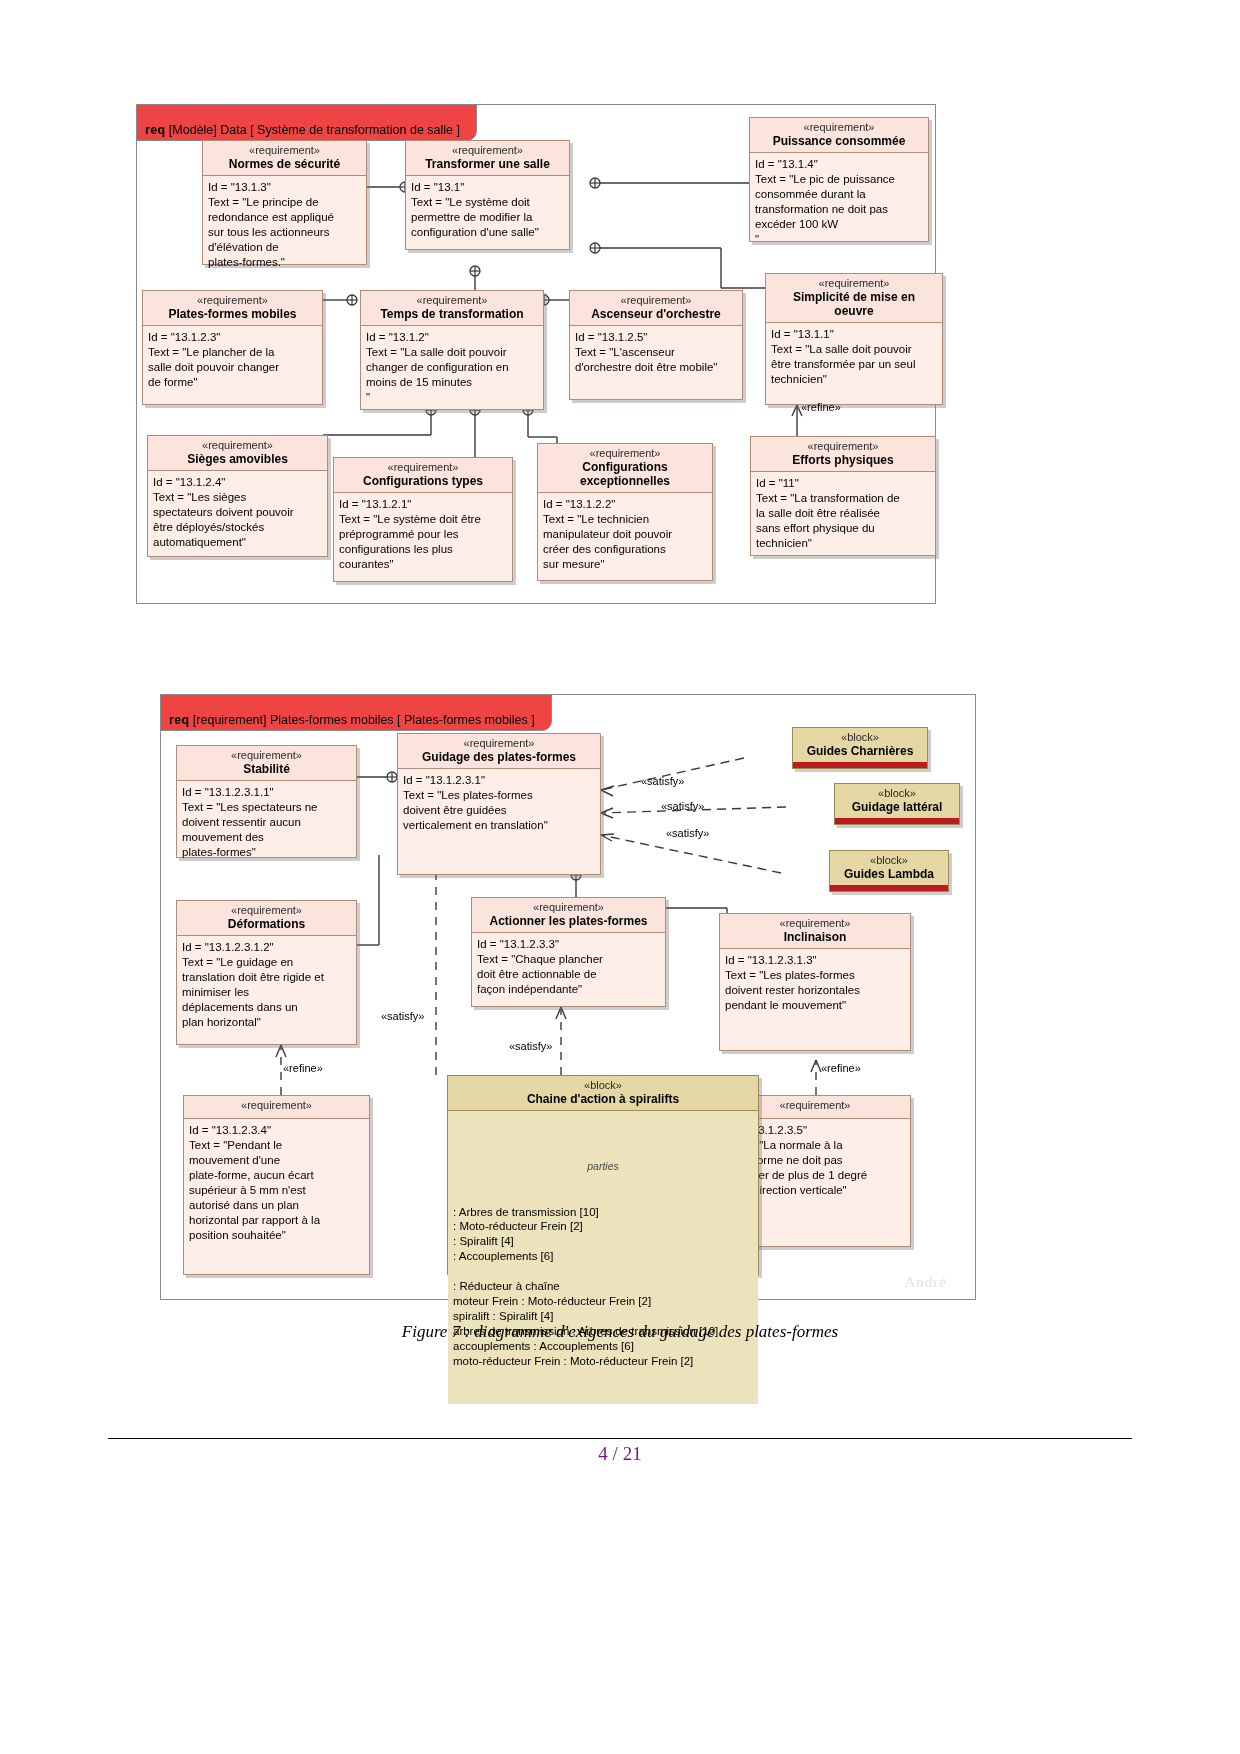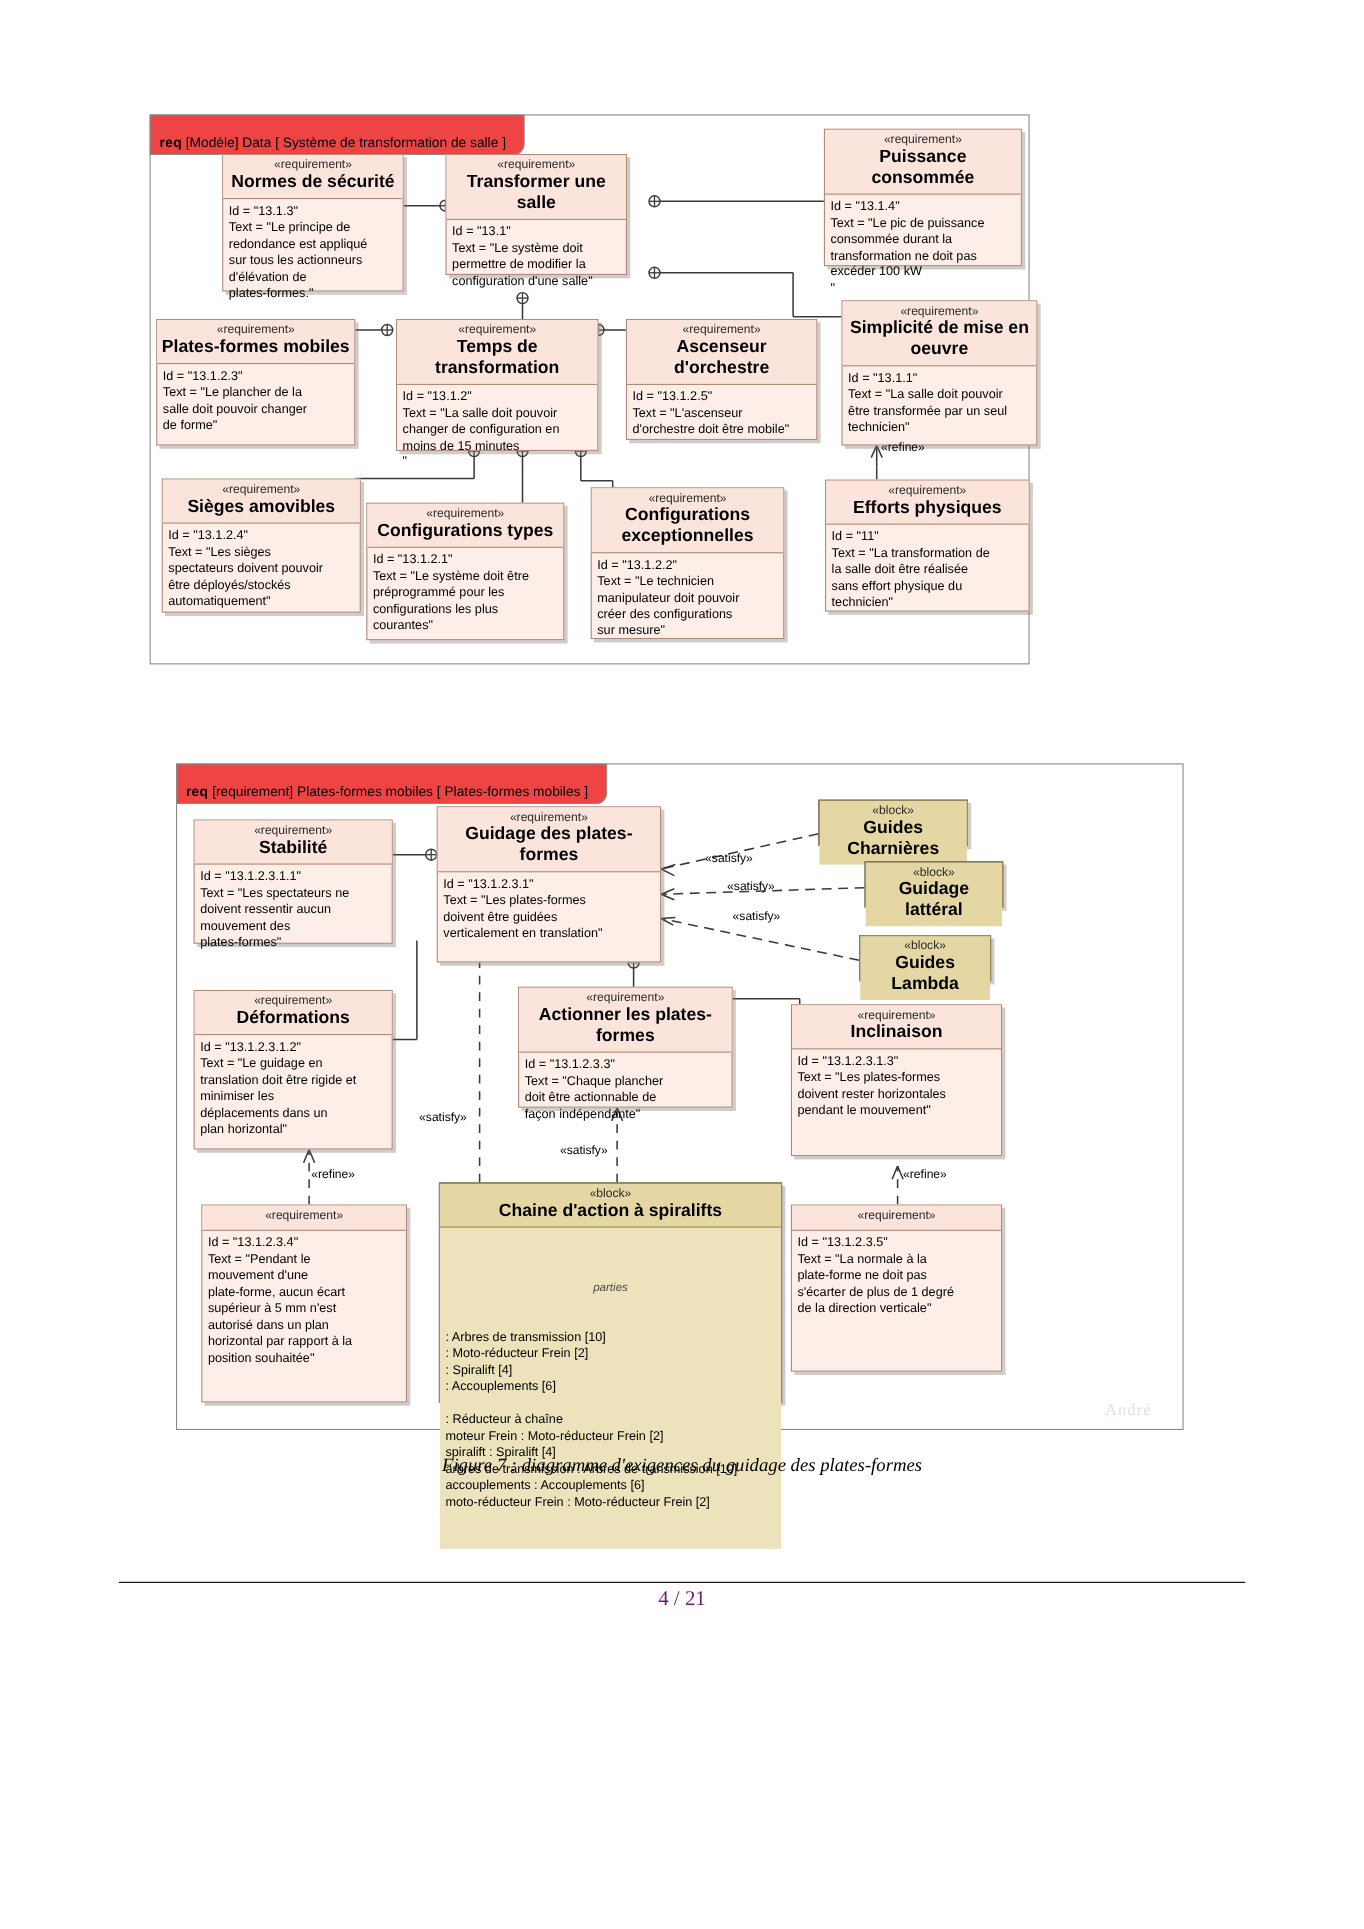--- a/index.html
+++ b/index.html
@@ -41,31 +41,31 @@
     box-shadow:3px 3px 0 rgba(120,110,105,0.35);
   }
   .node .hd {
     border-bottom:1px solid #b08b7a;
     padding:3px 4px 4px 4px;
     text-align:center;
     line-height:1.18;
     background:#fbe4db;
   }
   .node .stereo { font-size:11px; color:#2a2a2a; }
-  .node .name { font-size:16px; font-weight:bold; color:#000; }
+  .node .name { font-size:12px; font-weight:bold; color:#000; }
   .node .body {
     padding:4px 5px 5px 5px;
     font-size:11.5px;
     line-height:1.30;
     color:#000;
     white-space:pre-wrap;
     word-break:break-word;
   }
 
-  .node.block { border:1px solid #9a8a55; background:#0f172a; }
+  .node.block { border:1px solid #9a8a55; background:#b91c1c;margin-left:48px; }
   .node.block .hd { background:#e4d7a4; border-bottom:1px solid #9a8a55; }
   .node.block .body { background:#ece2bb; }
 
   .parties { text-align:center; font-style:italic; font-size:10.5px; color:#4a4a4a; margin-bottom:1px;}
 
   
   .svg-layer { position:absolute; inset:0; overflow:visible; pointer-events:none; }
 
   .edge-label {
     position:absolute;
@@ -309,21 +309,21 @@
 Text = "La transformation de
 la salle doit être réalisée
 sans effort physique du
 technicien"</div>
     </div>
 
     <div class="edge-label" style="left:664px; top:296px;">«refine»</div>
   </div>
 
 
-  <div class="frame" style="left:160px; top:694px; width:916px; height:606px;">
+  <div class="frame" style="left:160px; top:694px; width:816px; height:606px;">
     <div class="frame-tab">
       <b>req</b>
       <span>[requirement] Plates-formes mobiles [ Plates-formes mobiles ]</span>
     </div>
 
     <svg class="svg-layer" viewBox="0 0 780 606" width="780" height="606">
       <g stroke="#3a3a3a" stroke-width="1.4" fill="none">
 
         <line x1="196" y1="82" x2="231" y2="82"></line>
 

